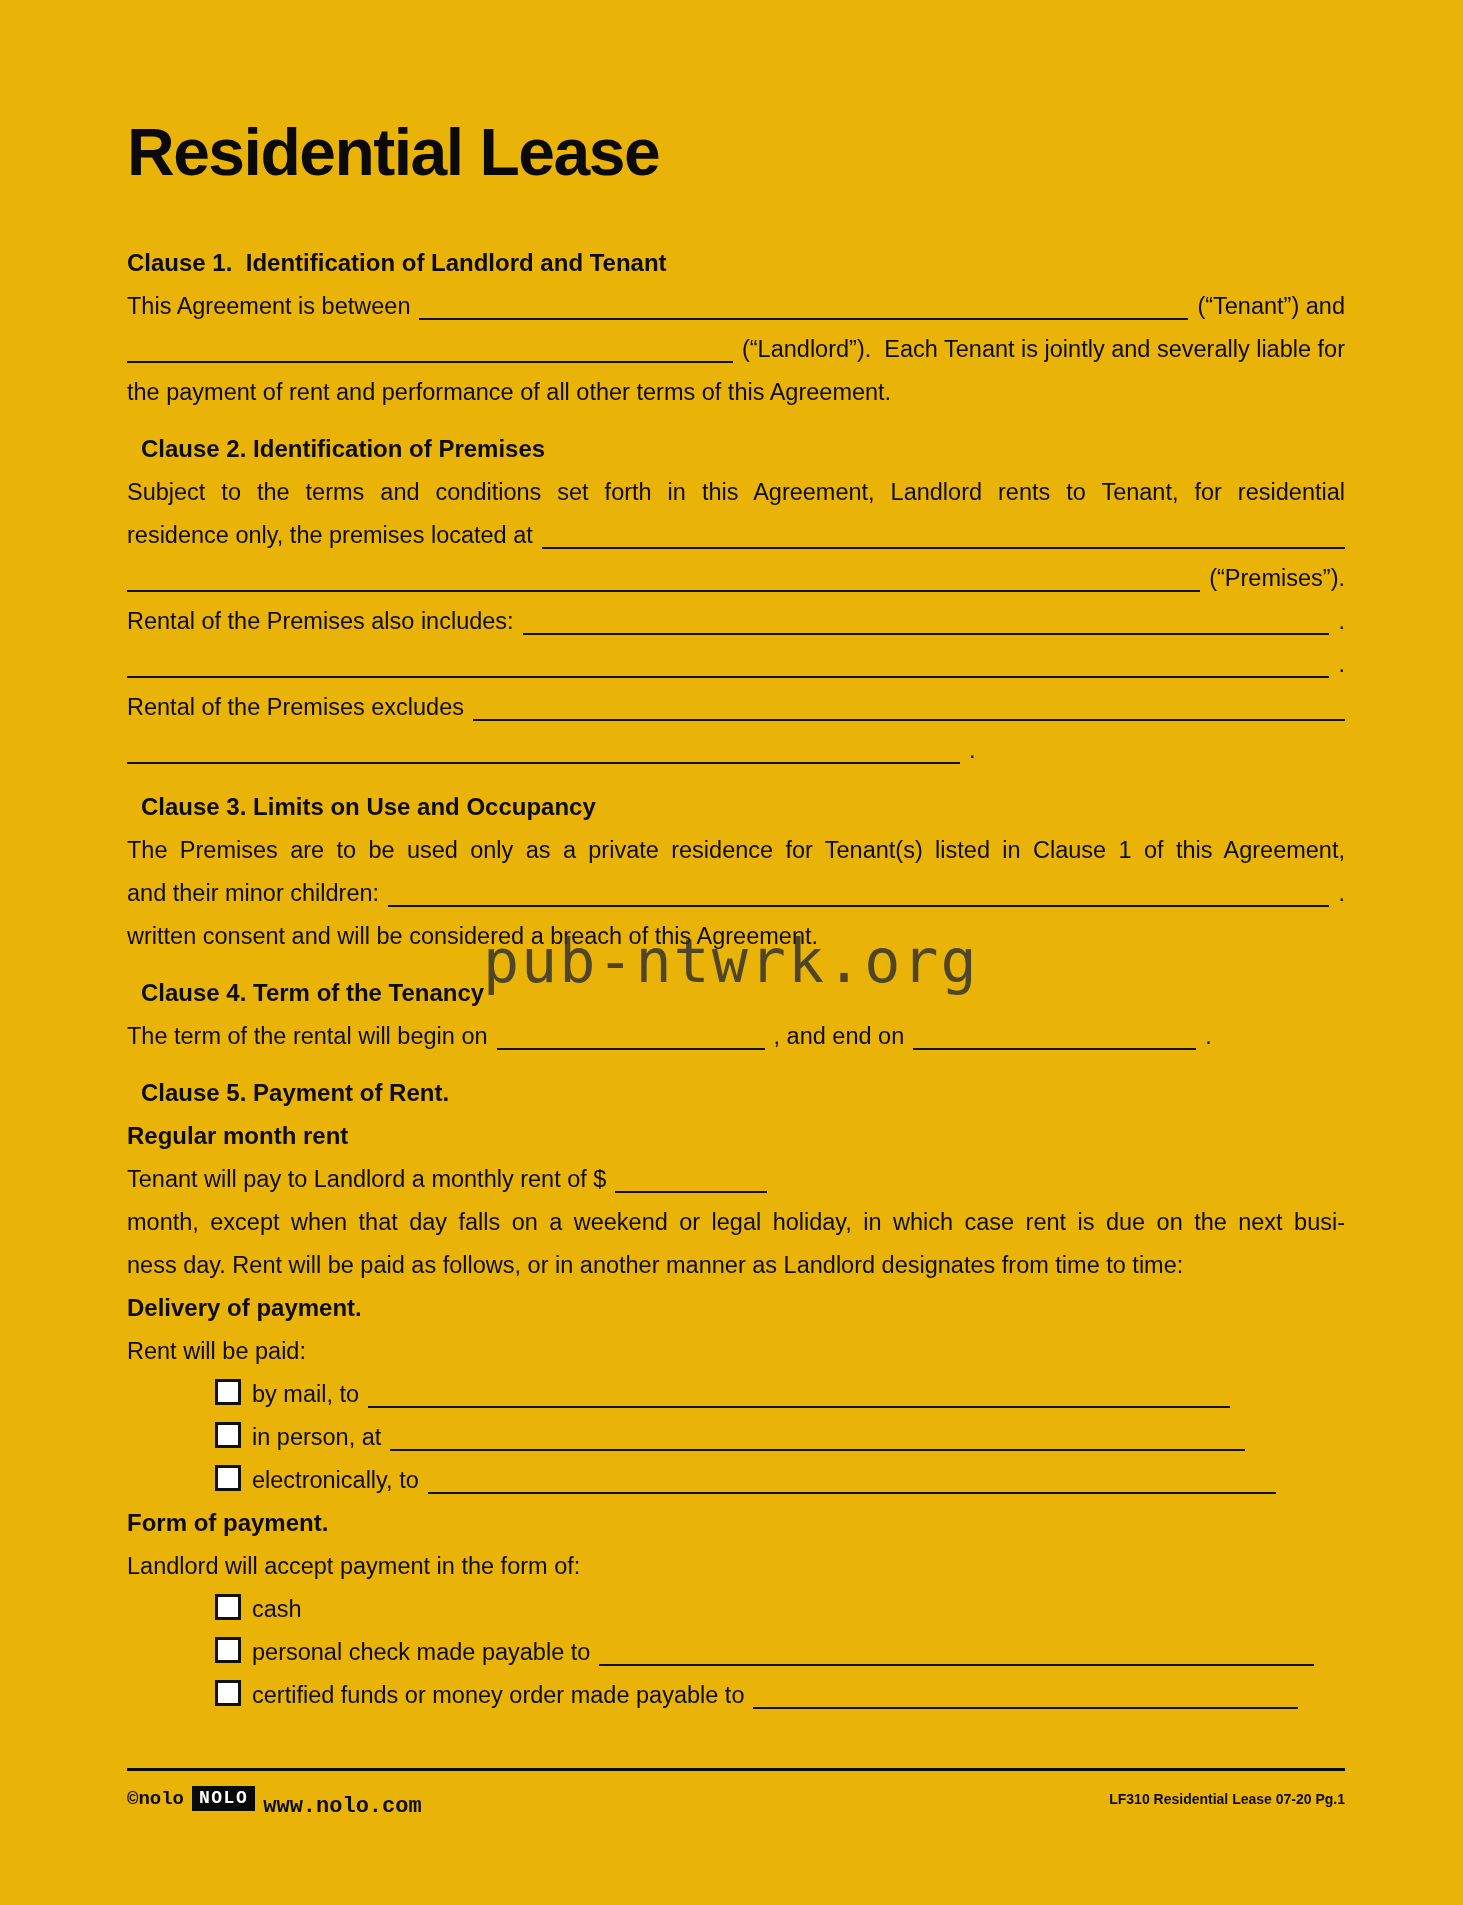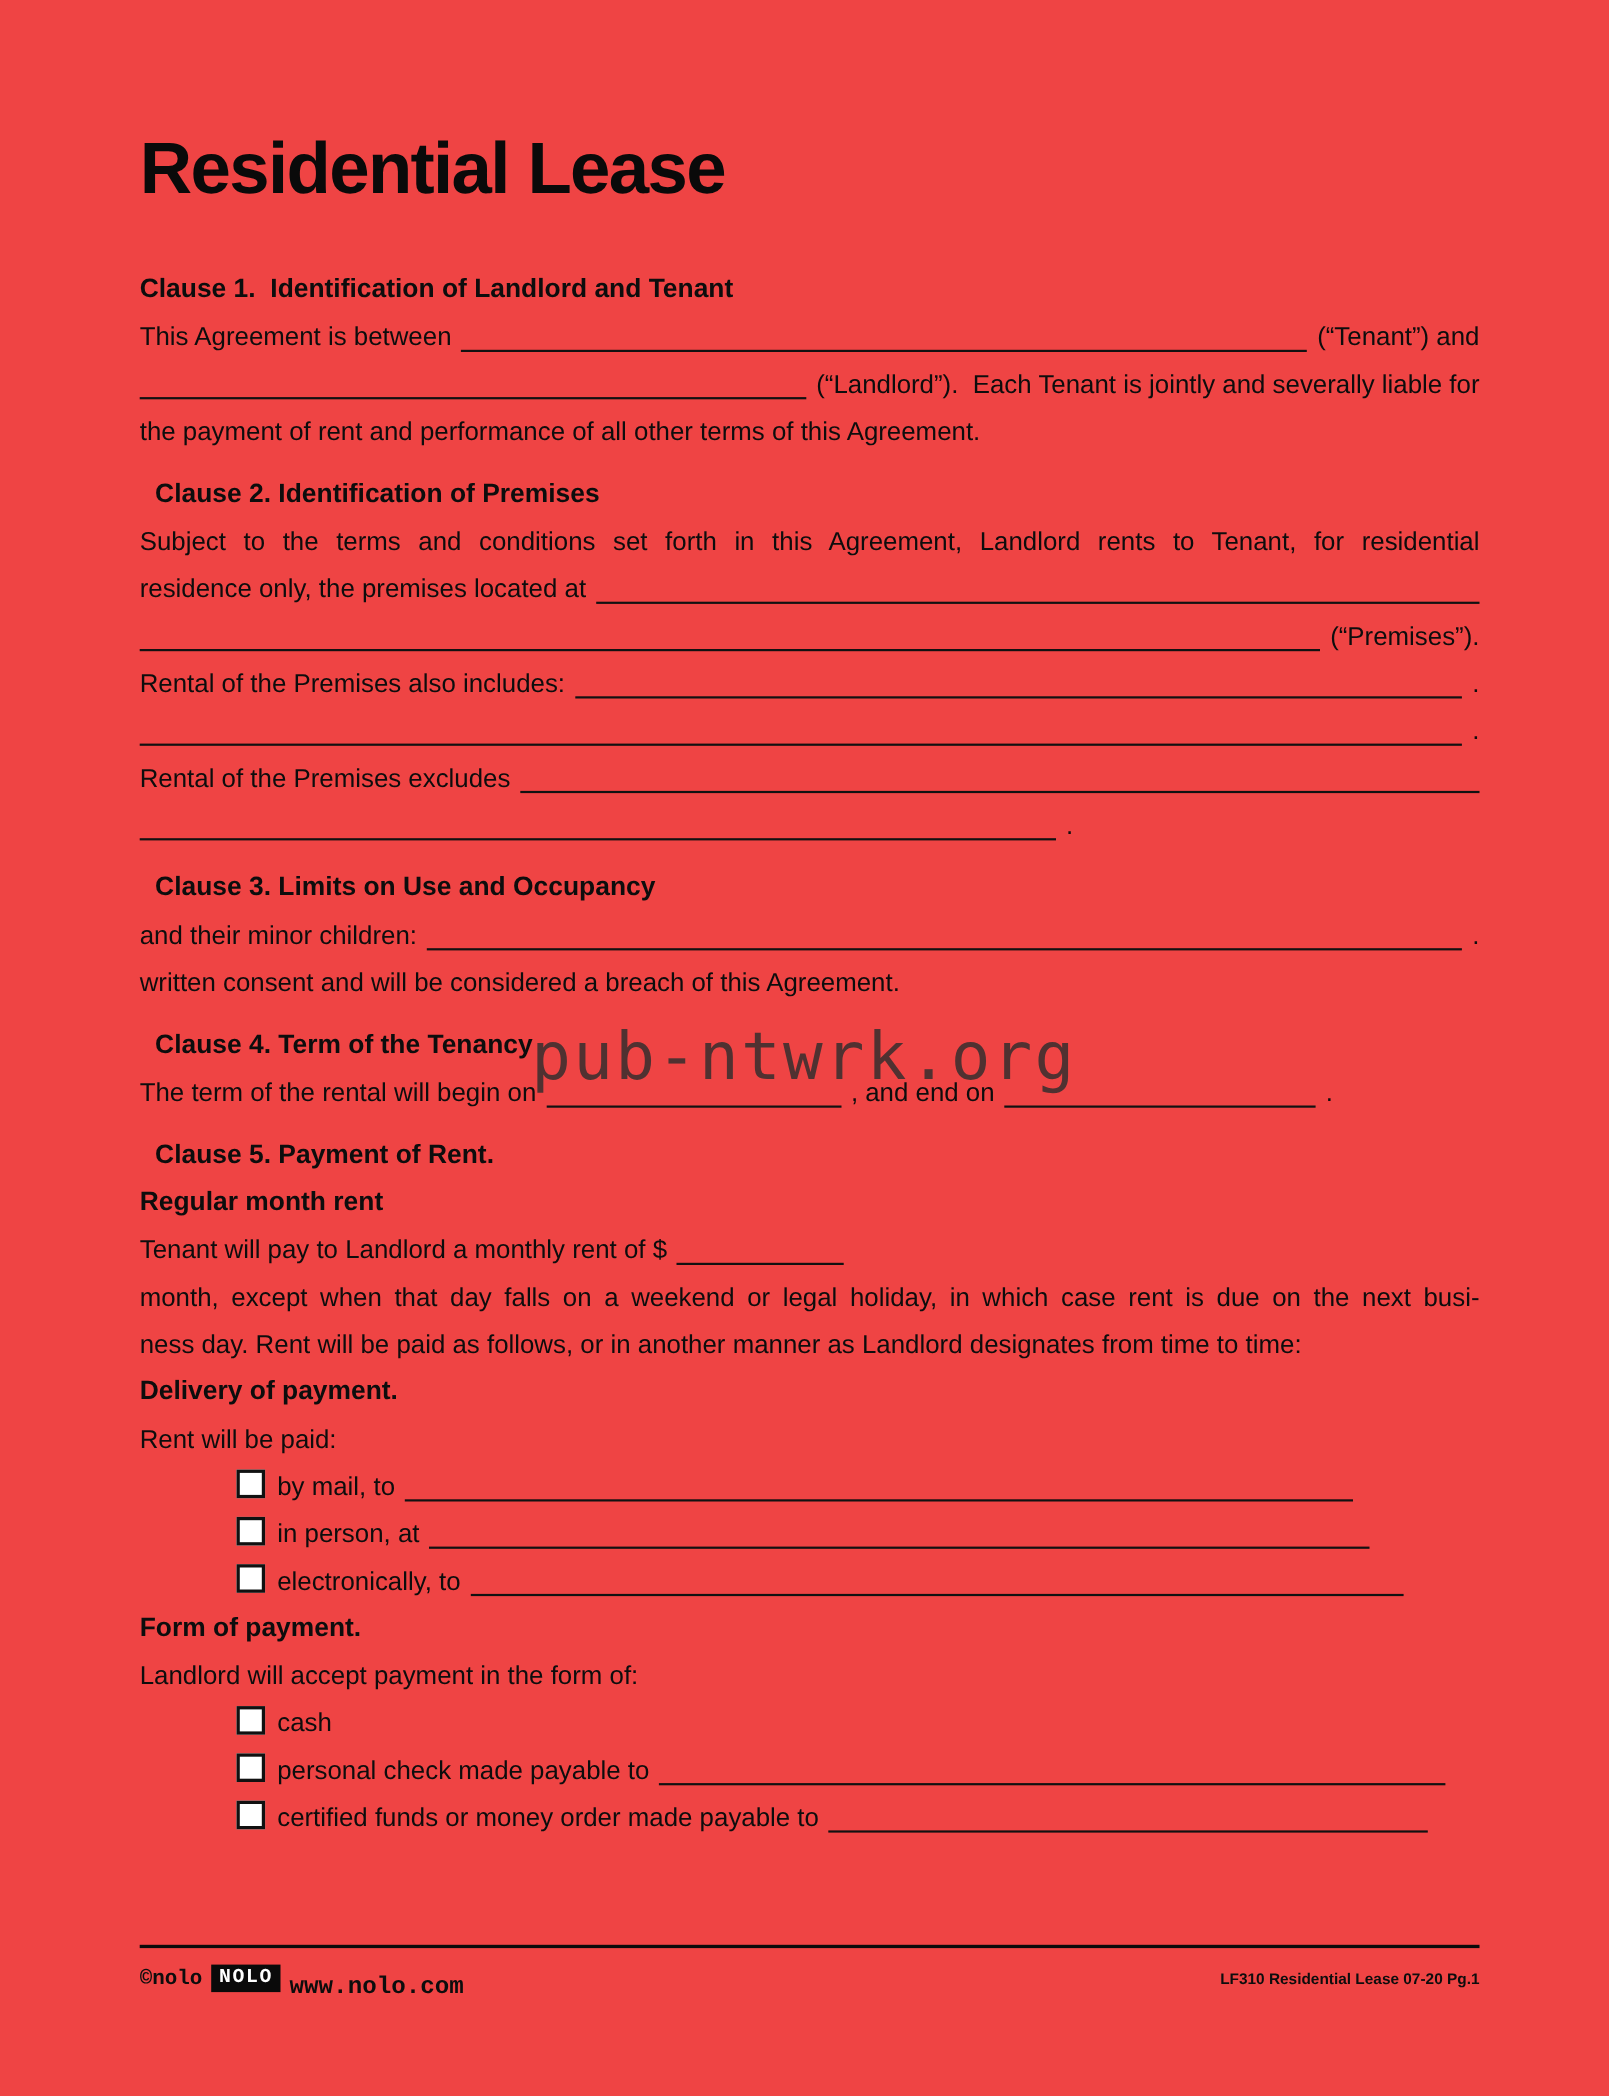--- a/index.html
+++ b/index.html
@@ -1,19 +1,19 @@
 <!DOCTYPE html>
 <html><head>
 <meta charset="utf-8">
 <style>
   html,body{margin:0;padding:0;background:#ffffff;}
   .page{
     position:relative;
     width:1463px;height:1905px;
-    background:#ef4444;
+    background:#eab308;
     font-family:"Liberation Sans", sans-serif;
     color:#0d0d0d;
     overflow:hidden;
   }
   .content{
     position:absolute;
     left:127px; right:118px; top:118px;
   }
   h1.title{
     margin:0 0 47px 0;
@@ -139,20 +139,23 @@
     </div>
     <div class="row">
       <span class="blank mr" style="width:833px;"></span>
       <span class="t">.</span>
     </div>
 
     <div class="row h sec">
       <span class="t">Clause 3. Limits on Use and Occupancy</span>
     </div>
     <div class="row">
+      <span class="fill">The Premises are to be used only as a private residence for Tenant(s) listed in Clause 1 of this Agreement,</span>
+    </div>
+    <div class="row">
       <span class="t">and their minor children:</span>
       <span class="blank flex ml mr"></span>
       <span class="t">.</span>
     </div>
     <div class="row">
       <span class="t">written consent and will be considered a breach of this Agreement.</span>
     </div>
 
     <div class="row h sec">
       <span class="t">Clause 4. Term of the Tenancy</span>

